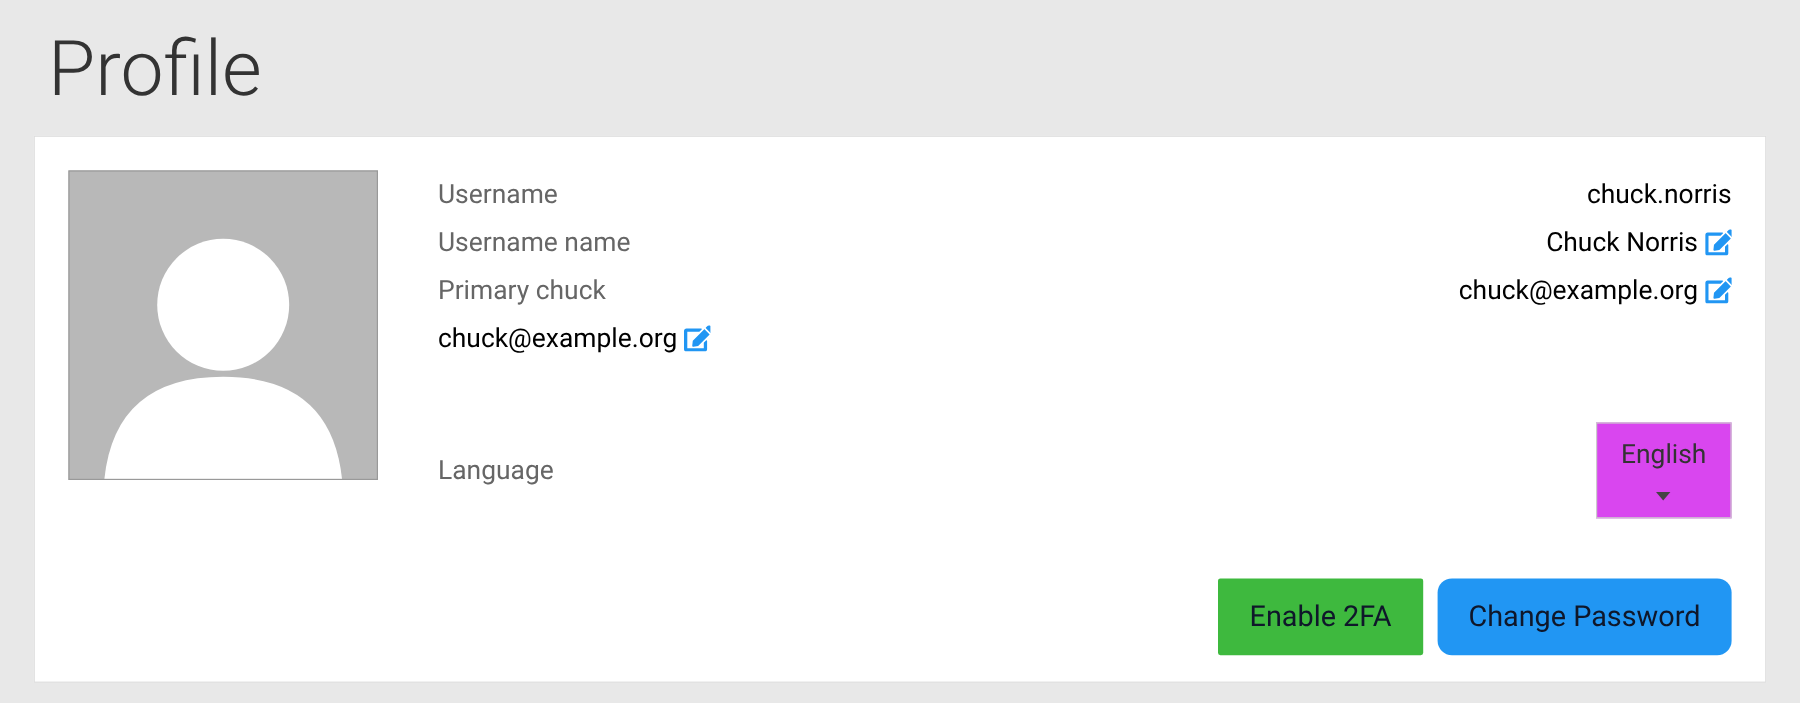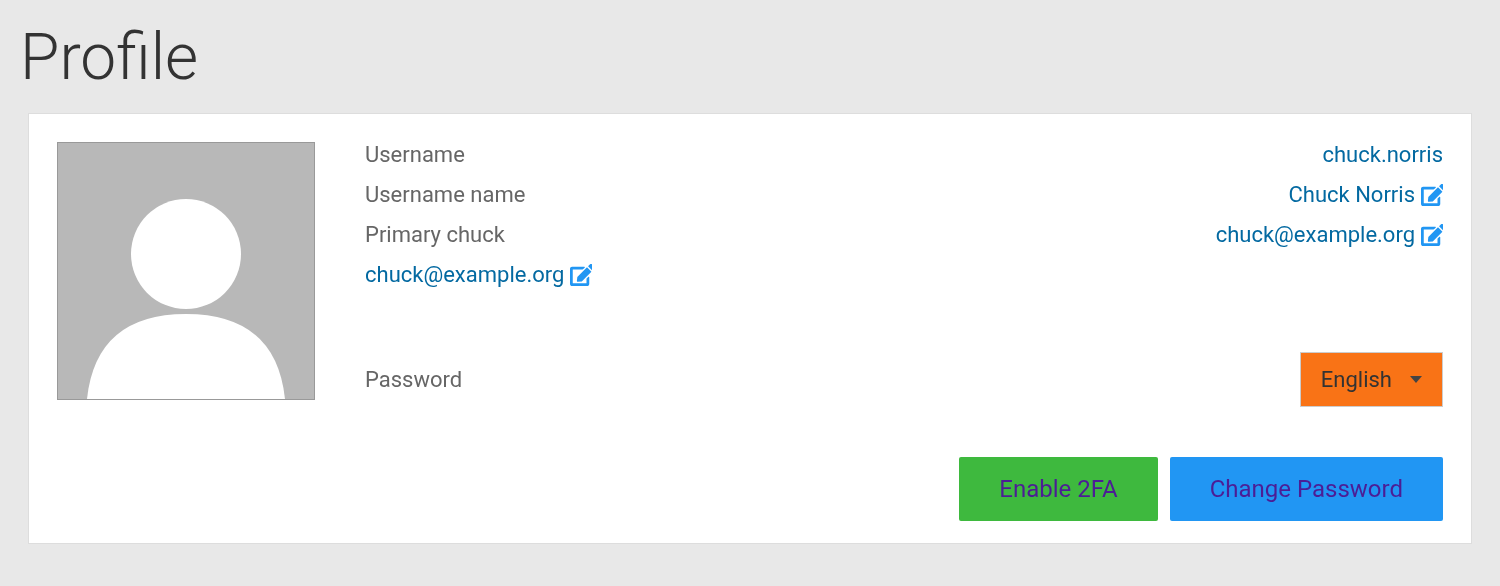--- a/index.html
+++ b/index.html
@@ -11,21 +11,21 @@
       background: #e8e8e8;
       font-family: -apple-system, BlinkMacSystemFont, "Segoe UI", Roboto, "Helvetica Neue", Arial, sans-serif;
       padding: 0;
       width: 1500px;
       height: 586px;
     }
     .page-title {
       font-size: 64px;
       font-weight: 300;
       color: #333;
-      padding: 20px 28px 18px 20px;
+      padding: 20px 28px 18px 40px;
     }
     .card {
       background: #fff;
       margin: 0 28px 28px 28px;
       border: 1px solid #ddd;
       padding: 28px 28px 22px 28px;
       display: flex;
       gap: 50px;
     }
     .avatar-col {
@@ -46,29 +46,29 @@
       transform: translateX(-50%);
     }
     .details-col {
       flex: 1;
       display: flex;
       flex-direction: column;
     }
     .row {
       display: flex;
       justify-content: space-between;
-      align-items: flex-start;
+      align-items: center;
       min-height: 40px;
       font-size: 22px;
     }
     .row-label {
       color: #666;
     }
     .row-value {
-      color: #0369a1;
+      color: #000000;
       display: inline-flex;
       align-items: center;
       gap: 6px;
     }
     .edit-icon {
       color: #2196F3;
       cursor: pointer;
       display: inline-flex;
       align-items: center;
     }
@@ -87,49 +87,51 @@
     }
     .language-select {
       border: 1px solid #ccc;
       padding: 14px 20px;
       font-size: 22px;
       color: #333;
       display: inline-flex;
       align-items: center;
       gap: 18px;
       cursor: pointer;
-      background: #f97316;
+      background: #d946ef;
+      flex-direction: column;
     }
     .language-select .caret {
       width: 0;
       height: 0;
       border-left: 6px solid transparent;
       border-right: 6px solid transparent;
       border-top: 7px solid #444;
     }
     .button-row {
       margin-top: 50px;
       display: flex;
       justify-content: flex-end;
       gap: 12px;
     }
     .btn {
       border: none;
       font-size: 24px;
-      padding: 18px 40px;
-      color: #4c1d95;
+      padding: 18px 26px;
+      color: #0f172a;
       cursor: pointer;
       font-family: inherit;
       border-radius: 2px;
     }
     .btn-green {
       background: #3EB93E;
     }
     .btn-blue {
       background: #2196F3;
+      border-radius: 12px;
     }
   </style>
 </head>
 <body>
 
 <h1 class="page-title">Profile</h1>
 
 <div class="card">
   <div class="avatar-col">
     <div class="avatar">
@@ -177,21 +179,21 @@
           <svg viewBox="0 0 512 512">
               <path d="M402.6 83.2l90.2 90.2c3.8 3.8 3.8 10 0 13.8L274.4 405.6l-92.8 10.3c-12.4 1.4-22.9-9.1-21.5-21.5l10.3-92.8L388.8 83.2c3.8-3.8 10-3.8 13.8 0zm162-22.9l-48.8-48.8c-15.2-15.2-39.9-15.2-55.2 0l-35.4 35.4c-3.8 3.8-3.8 10 0 13.8l90.2 90.2c3.8 3.8 10 3.8 13.8 0l35.4-35.4c15.2-15.3 15.2-40 0-55.2zM384 346.2V448H64V128h229.8c3.2 0 6.2-1.3 8.5-3.5l40-40c7.6-7.6 2.2-20.5-8.5-20.5H48C21.5 64 0 85.5 0 112v352c0 26.5 21.5 48 48 48h352c26.5 0 48-21.5 48-48V306.2c0-10.7-12.9-16-20.5-8.5l-40 40c-2.2 2.3-3.5 5.3-3.5 8.5z"></path>
             </svg>
         </span>
       </span>
     </div>
 
     <div class="spacer"></div>
 
     <div class="language-row">
-      <span class="row-label" style="font-size:22px;">Password</span>
+      <span class="row-label" style="font-size:22px;">Language</span>
       <div class="language-select">
         <span>English</span>
         <span class="caret"></span>
       </div>
     </div>
 
     <div class="button-row">
       <button class="btn btn-green">Enable 2FA</button>
       <button class="btn btn-blue">Change Password</button>
     </div>

